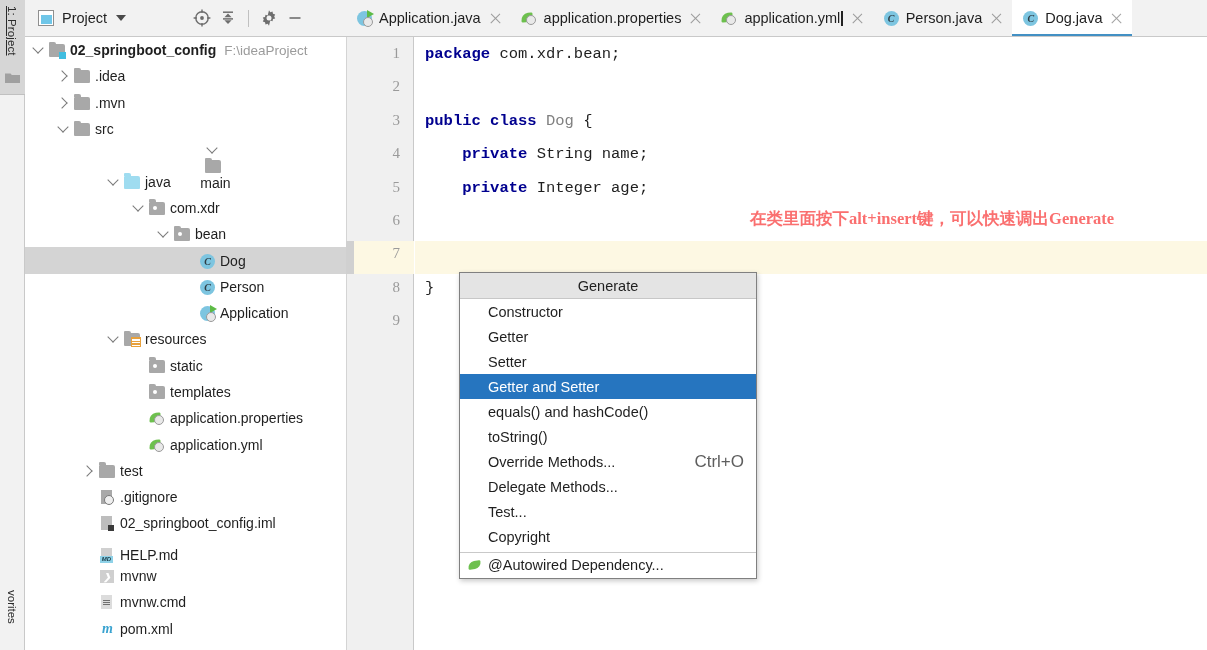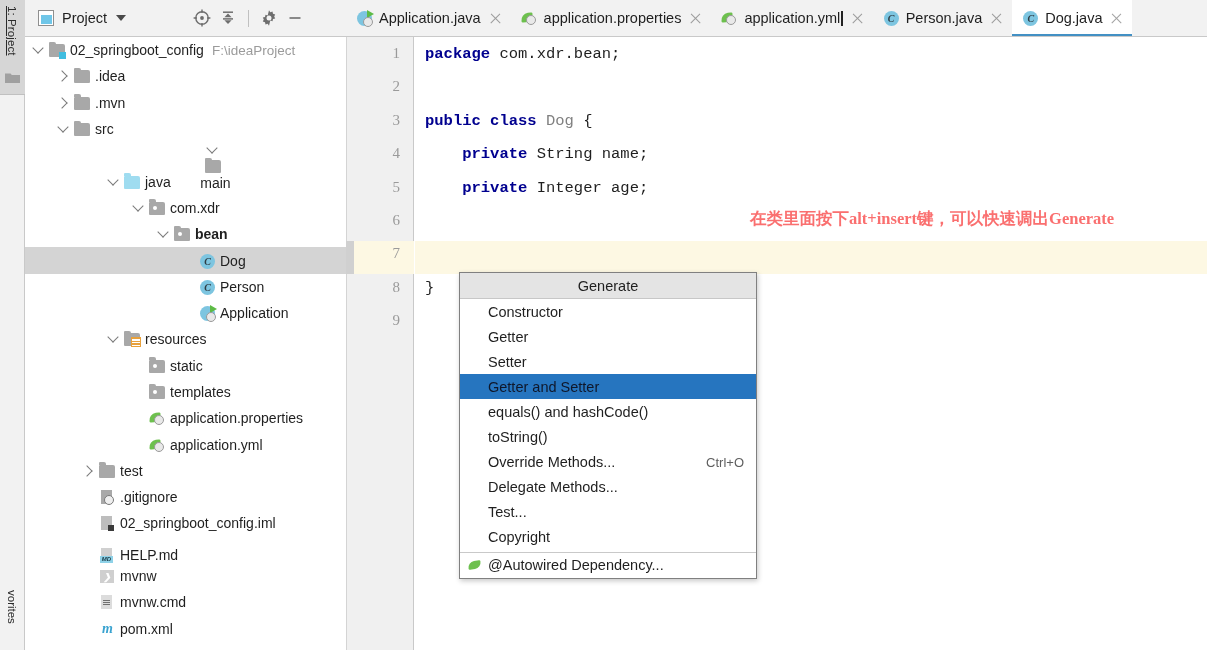--- a/index.html
+++ b/index.html
@@ -130,21 +130,21 @@
   .twisty.open::before, .twisty.closed::before {
     content:""; position: absolute;
     width: 7px; height: 7px;
     border-right: 1.7px solid #7a7a7a;
     border-bottom: 1.7px solid #7a7a7a;
     left: 4px; top: 3px;
   }
   .twisty.open::before { transform: rotate(45deg); top: 2px; left: 3px; }
   .twisty.closed::before { transform: rotate(-45deg); top: 4px; left: 2px; }
   .tree-label { margin-left: 4px; }
-  .tree-label.bold { font-weight: normal; }
+  .tree-label.bold { font-weight: bold; }
   .tree-sub {
     margin-left: 8px; color: #9b9b9b; font-size: 13.5px;
   }
   .ticon { flex: 0 0 17px; width: 17px; height: 16px; position: relative; }
 
   
   .ic-folder, .ic-folder-blue, .ic-pkg, .ic-src, .ic-res {
     width: 16px; height: 13px; position: absolute; top: 2px; left: 0;
   }
   .ic-folder { background: #a8a8a8; border-radius: 1px 2px 1px 1px; }
@@ -394,25 +394,25 @@
   }
   .gen-item {
     height: 25.1px;
     display: flex; align-items: center;
     padding-left: 28px;
     cursor: default;
     position: relative;
   }
   .gen-item.selected {
     background: #2675bf;
-    color: #0f172a;
+    color: #ffffff;
   }
   .gen-shortcut {
     margin-left: auto; margin-right: 12px;
-    color: #5e5e5e; font-size: 13px;
+    color: #5e5e5e; font-size: 17px;
   }
   .gen-sep {
     height: 1px; background: #c9c9c9; margin: 2px 0 0 0;
   }
   .gen-leaf {
     position: absolute; left: 8px; top: 7px;
     width: 14px; height: 11px;
   }
   .gen-leaf::before {
     content:""; position:absolute; left:0; top:1px;
@@ -519,21 +519,21 @@
         </span>
         <span class="tree-label">java</span>
       </div>
       <div class="tree-row" style="padding-left: 106px;">
         <span class="twisty open"></span>
         <span class="ticon">
           <i class="ic-pkg"></i>
         </span>
         <span class="tree-label">com.xdr</span>
       </div>
-      <div class="tree-row" style="padding-left: 131px; font-weight: bold;">
+      <div class="tree-row" style="padding-left: 131px;">
         <span class="twisty open"></span>
         <span class="ticon">
           <i class="ic-pkg"></i>
         </span>
         <span class="tree-label">bean</span>
       </div>
       <div class="tree-row selected" style="padding-left: 156px;">
         <span class="twisty"></span>
         <span class="ticon">
           <i class="ic-class">C</i>

